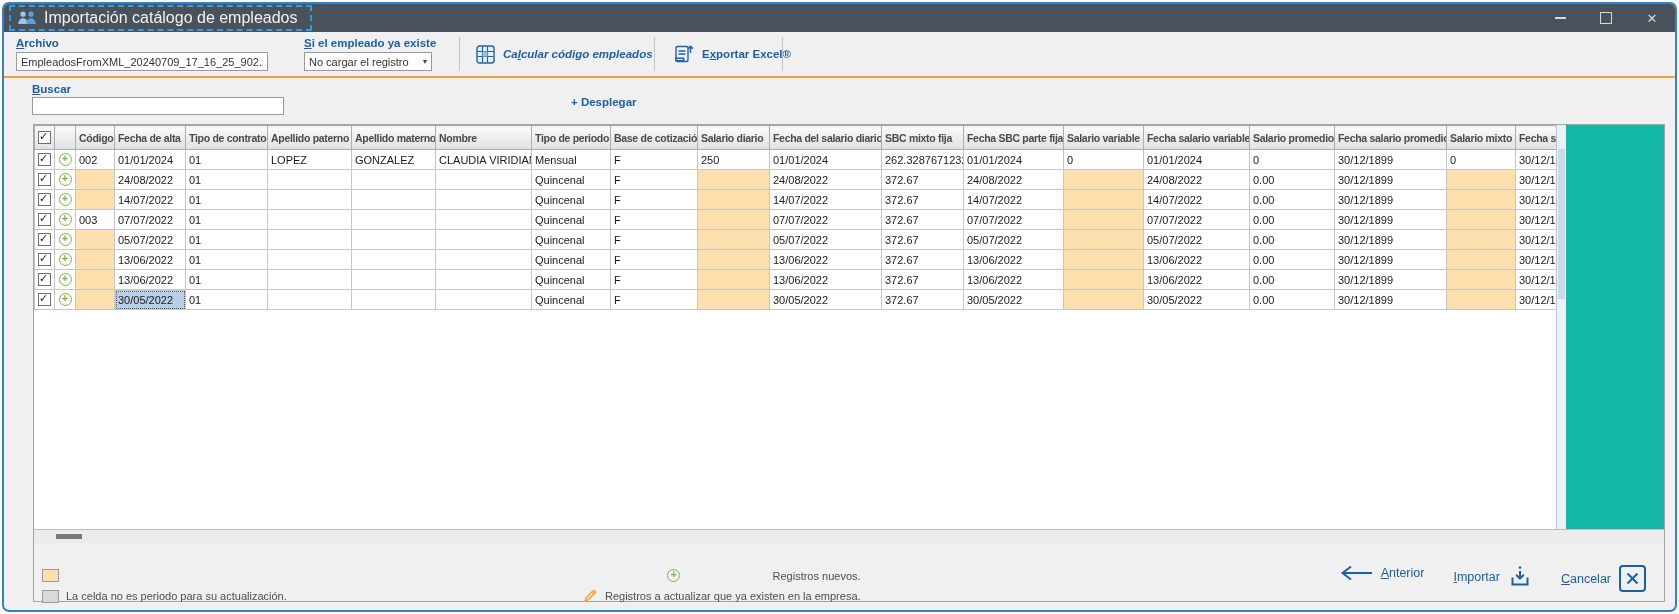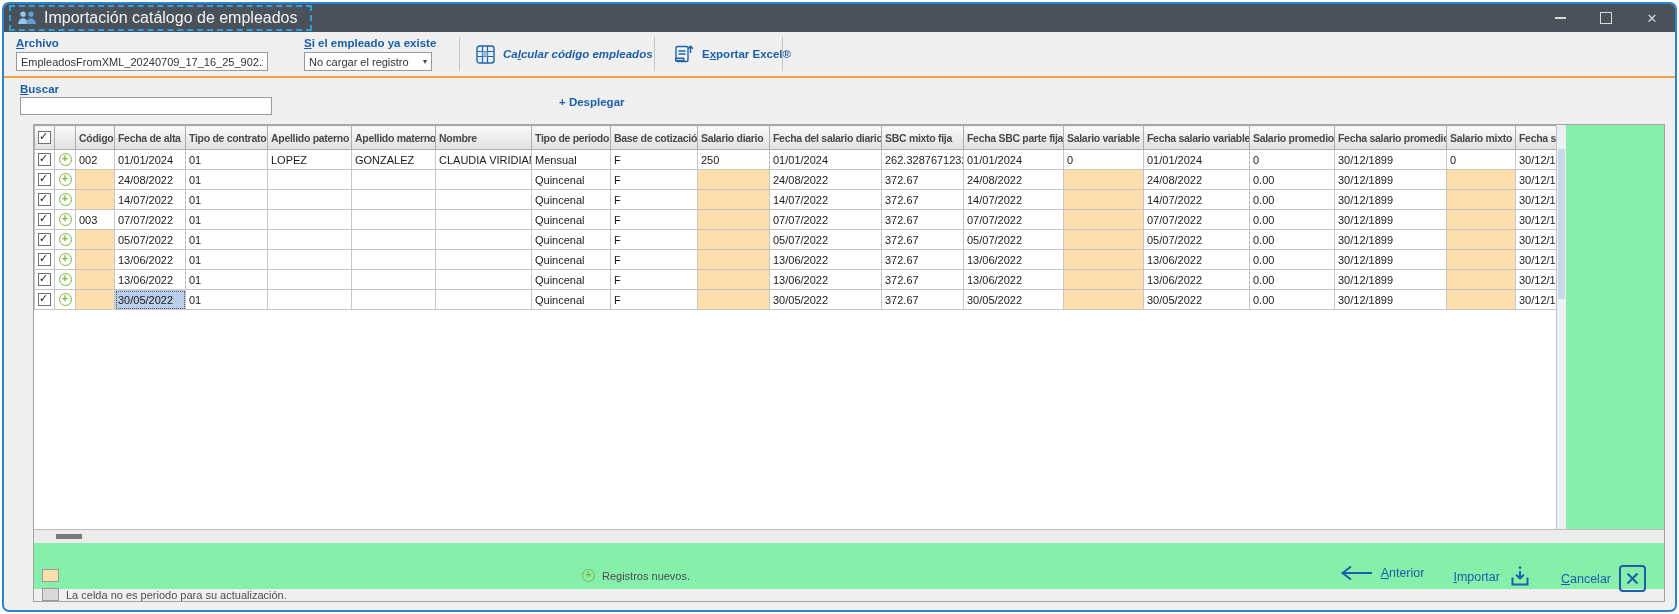--- a/index.html
+++ b/index.html
@@ -36,31 +36,31 @@
   .select .caret{font-size:8px;color:#444;margin-left:3px;}
   .tb-sep{position:absolute;top:5px;bottom:5px;width:1px;background:#c6c6c6;}
   .tb-btn{position:absolute;top:0;height:44px;display:flex;align-items:center;gap:8px;
           background:none;border:none;cursor:default;color:var(--accent-blue,#1c5fa8);
           font-family:inherit;font-weight:bold;font-size:11.5px;white-space:nowrap;}
   .btn-calcular{left:466px;font-style:italic;}
   .btn-exportar{left:662px;}
   .orange-line{position:absolute;left:0;right:0;top:72px;height:2px;background:var(--orange-line,#f0a13e);}
 
   
-  .search-row{position:absolute;left:4px;right:0;top:74px;height:46px;}
+  .search-row{position:absolute;left:16px;right:0;top:74px;height:46px;}
   .search-row .tb-label{position:absolute;left:12px;top:5px;}
   .search-row input{position:absolute;left:12px;top:19px;width:252px;height:18px;border:1px solid #9a9a9a;
                     background:#fff;font-family:inherit;font-size:11px;padding:0 4px;box-sizing:border-box;}
   .desplegar{position:absolute;left:551px;top:18px;color:var(--accent-blue,#1c5fa8);
              font-weight:bold;font-size:11.5px;cursor:default;}
 
   
   .panel{position:absolute;left:29px;top:120px;width:1632px;height:478px;
          border:1px solid #a3a3a3;background:#f0f0f0;box-sizing:border-box;}
-  .grid-area{position:absolute;left:0;top:0;right:0;height:464px;background:#86efac;}
+  .grid-area{position:absolute;left:0;top:0;right:0;height:404px;background:#14b8a6;}
   .grid-white{position:absolute;left:0;top:0;width:1522px;height:404px;background:#fff;}
   .cols-viewport{position:absolute;left:0;top:0;width:1522px;height:404px;overflow:hidden;}
   table{border-collapse:collapse;table-layout:fixed;width:1566px;}
   th,td{border:1px solid #c6c6c6;padding:0 3px;white-space:nowrap;overflow:hidden;
         font-size:11px;text-align:left;box-sizing:border-box;}
   th{height:24px;background:linear-gradient(#fbfbfb,#e0e0e0);border-color:#adadad;
      font-weight:bold;font-size:10.5px;letter-spacing:-0.3px;color:#4a4a4a;}
   td{height:20px;background:#fff;color:#1a1a1a;}
   td.warn{background:var(--warn-cell,#fcdfad);}
   td.sel{background:var(--selected-cell,#b9cfe9);outline:1px dotted #555;outline-offset:-2px;}
@@ -451,20 +451,29 @@
           <span class="swatch swatch-warn"></span>
         </div>
         <div class="legend-item">
           <span class="plus">+</span>
           <span>Registros nuevos.</span>
         </div>
         <div class="legend-item">
           <span class="swatch swatch-gray"></span>
           <span>La celda no es periodo para su actualización.</span>
         </div>
+        <div class="legend-item">
+          <span>
+            <svg width="16" height="16" viewBox="0 0 16 16">
+              <path d="M3 13 L4.2 9.6 L11 2.8 A1.6 1.6 0 0 1 13.2 5 L6.4 11.8 Z" fill="#fbd9a0" stroke="#ef9f3f" stroke-width="1.3"></path>
+              <path d="M10 3.8 L12.2 6" stroke="#ef9f3f" stroke-width="1.3"></path>
+            </svg>
+          </span>
+          <span>Registros a actualizar que ya existen en la empresa.</span>
+        </div>
       </div>
       <div class="actions">
         <button class="action">
           <span>
             <svg width="34" height="16" viewBox="0 0 34 16">
               <path d="M33 8 H4 M12 1.5 L3.5 8 L12 14.5" fill="none" stroke="#1c5fa8" stroke-width="2"></path>
             </svg>
           </span>
           <span><span class="u">A</span><span>nterior</span></span>
         </button>

